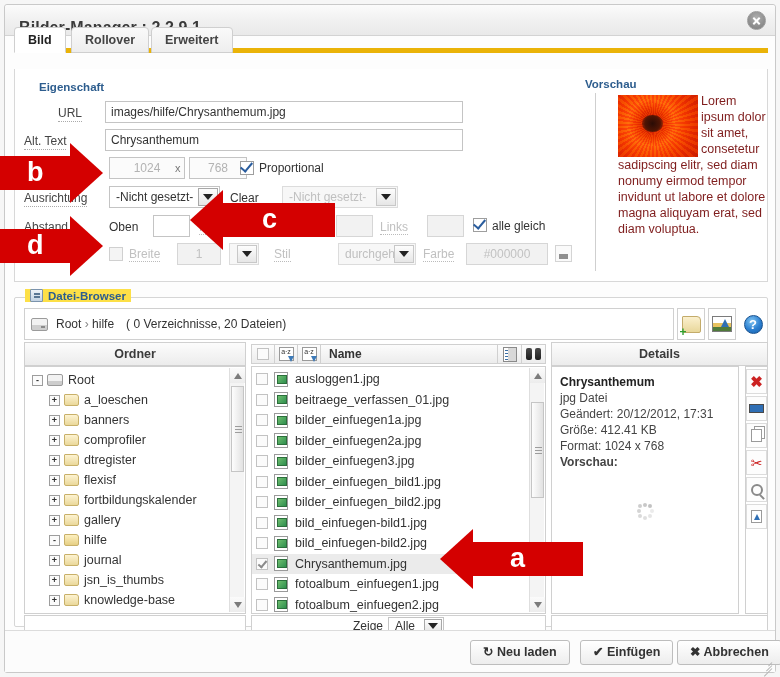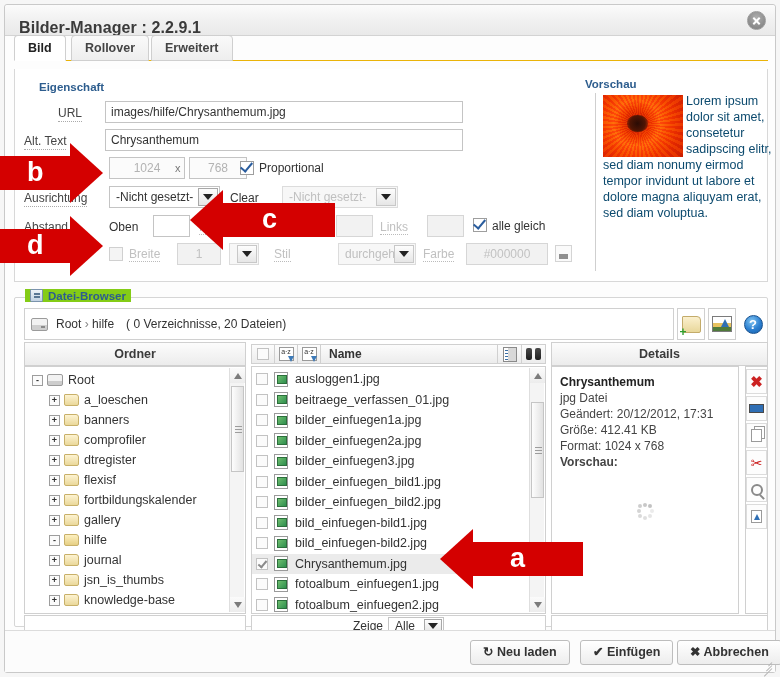--- a/index.html
+++ b/index.html
@@ -56,23 +56,23 @@
     left: 4px; top: 8px;
     width: 9px; height: 2px;
     background: #fff;
   }
   .close-btn::before { transform: rotate(45deg); }
   .close-btn::after { transform: rotate(-45deg); }
 
   
   .tabbar {
     position: absolute;
-    left: 9px; top: 30px;
+    left: 9px; top: 22px;
     width: 754px; height: 26px;
-    border-bottom: 1px solid #eab308;
+    border-bottom: 5px solid #eab308;
   }
   .tab {
     position: absolute;
     top: 0; height: 26px;
     padding: 0 13px;
     line-height: 25px;
     font-size: 12.5px;
     font-weight: bold;
     color: #444;
     background: linear-gradient(to bottom, #fafafa, #eeeeee);
@@ -186,23 +186,23 @@
     background: #8f8f8f;
   }
 
   
   .preview-head { position: absolute; left: 580px; top: 73px; }
   .preview-box {
     position: absolute;
     left: 590px; top: 88px;
     width: 178px; height: 178px;
     border-left: 1px solid #cfcfcf;
-    padding-left: 7px;
+    padding-left: 22px;
     font-size: 12.5px;
-    color: #0c4a6e;
+    color: #7f1d1d;
     line-height: 16px;
   }
   .flower {
     float: left;
     width: 80px; height: 62px;
     margin: 2px 3px 0 0;
     background:
       radial-gradient(circle at 42% 45%, #3a1008 0%, #5a1a06 7%, #c02e00 14%, #e84400 26%, #ff6a10 40%, #f04d00 58%, #d93800 75%, #b82a00 100%);
     position: relative;
     overflow: hidden;
@@ -229,21 +229,21 @@
     position: absolute;
     left: 9px; top: 292px;
     width: 754px; height: 330px;
     border: 1px solid #d6d6d6;
     border-radius: 2px;
     background: #fff;
   }
   .fb-legend {
     position: absolute;
     left: 20px; top: 284px;
-    background: #84cc16;
+    background: #fde047;
     padding: 0 5px;
     font-size: 11.5px;
     font-weight: bold;
     color: #2d5d8e;
     display: flex; align-items: center; gap: 5px;
   }
   .legend-icon {
     width: 13px; height: 13px;
     background: linear-gradient(to bottom, #eef3f8, #c3d3e3);
     border: 1px solid #7b93ad;

